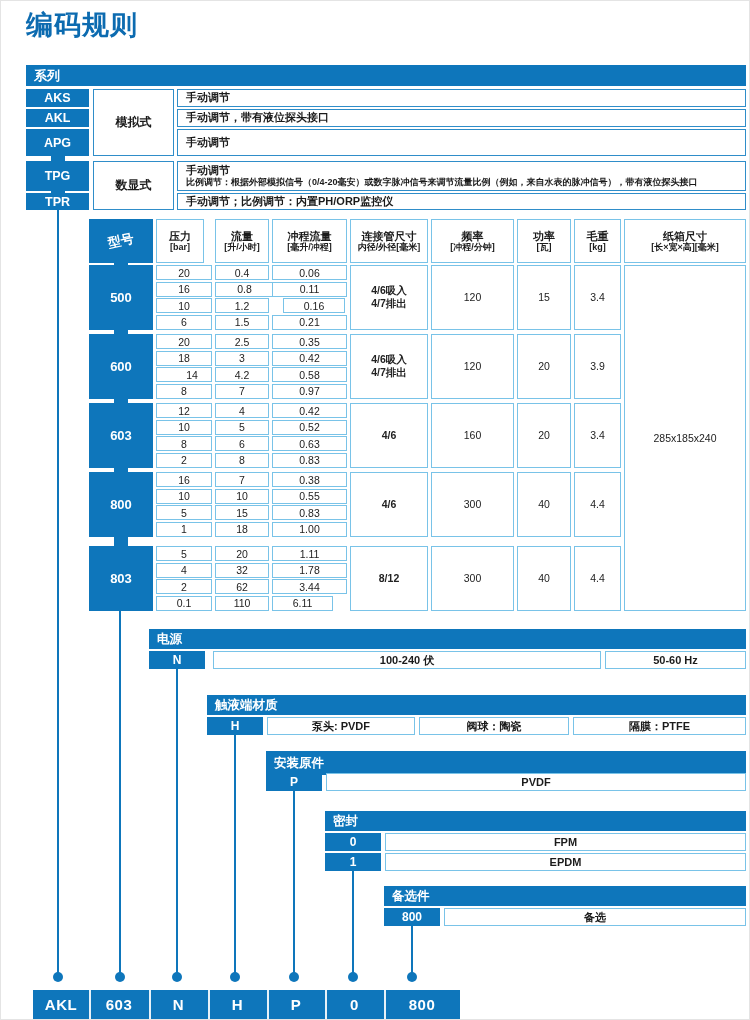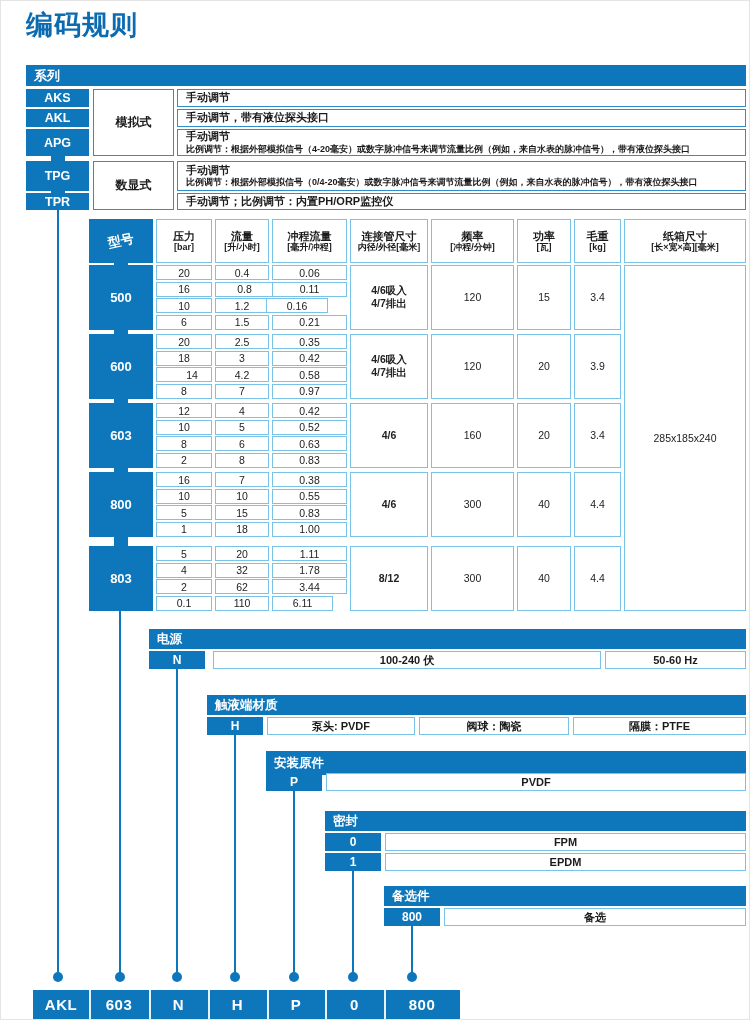--- a/index.html
+++ b/index.html
@@ -77,36 +77,35 @@
     <div class="abs desccell" style="left: 176px; top: 88px; width: 569px; height: 18px;">
       <div class="line">手动调节</div>
     </div>
     <div class="abs codecell" style="left: 25px; top: 108px; width: 63px; height: 18px;">AKL</div>
     <div class="abs desccell" style="left: 176px; top: 108px; width: 569px; height: 18px;">
       <div class="line">手动调节，带有液位探头接口</div>
     </div>
     <div class="abs codecell" style="left: 25px; top: 128px; width: 63px; height: 27px;">APG</div>
     <div class="abs desccell" style="left: 176px; top: 128px; width: 569px; height: 27px;">
       <div class="line">手动调节</div>
-      <div class="line small">比例调节：根据外部模拟信号（4-20毫安）或数字脉冲信号来调节流量比例（例如，来自水表的脉冲信号），带有液位探头接口</div>
     </div>
     <div class="abs typecell" style="left: 92px; top: 160px; width: 81px; height: 49px;">数显式</div>
     <div class="abs codecell" style="left: 25px; top: 160px; width: 63px; height: 30px;">TPG</div>
     <div class="abs desccell" style="left: 176px; top: 160px; width: 569px; height: 30px;">
       <div class="line">手动调节</div>
       <div class="line small">比例调节：根据外部模拟信号（0/4-20毫安）或数字脉冲信号来调节流量比例（例如，来自水表的脉冲信号），带有液位探头接口</div>
     </div>
     <div class="abs codecell" style="left: 25px; top: 192px; width: 63px; height: 17px;">TPR</div>
     <div class="abs desccell" style="left: 176px; top: 192px; width: 569px; height: 17px;">
       <div class="line">手动调节；比例调节：内置PH/ORP监控仪</div>
     </div>
     <div class="abs codecell model-hdr" style="left: 88px; top: 218px; width: 64px; height: 44px;">
       <span>型号</span>
     </div>
-    <div class="abs wcell hdrcell" style="left: 155px; top: 218px; width: 56px; height: 44px;">
+    <div class="abs wcell hdrcell" style="left: 155px; top: 218px; width: 48px; height: 44px;">
       <div class="hl1">压力</div>
       <div class="hl2">[bar]</div>
     </div>
     <div class="abs wcell hdrcell" style="left: 214px; top: 218px; width: 54px; height: 44px;">
       <div class="hl1">流量</div>
       <div class="hl2">[升/小时]</div>
     </div>
     <div class="abs wcell hdrcell" style="left: 349px; top: 218px; width: 78px; height: 44px;">
       <div class="hl1">连接管尺寸</div>
       <div class="hl2">内径/外径[毫米]</div>
@@ -133,21 +132,21 @@
     </div>
     <div class="abs codecell modelcell" style="left: 88px; top: 264px; width: 64px; height: 64.5px;">500</div>
     <div class="abs wcell datacell" style="left: 155px; top: 264px; width: 56px; height: 15px;">20</div>
     <div class="abs wcell datacell" style="left: 214px; top: 264px; width: 54px; height: 15px;">0.4</div>
     <div class="abs wcell datacell" style="left: 271px; top: 264px; width: 75px; height: 15px;">0.06</div>
     <div class="abs wcell datacell" style="left: 155px; top: 280.5px; width: 56px; height: 15px;">16</div>
     <div class="abs wcell datacell" style="left: 214px; top: 280.5px; width: 59px; height: 15px;">0.8</div>
     <div class="abs wcell datacell" style="left: 271px; top: 280.5px; width: 75px; height: 15px;">0.11</div>
     <div class="abs wcell datacell" style="left: 155px; top: 297px; width: 56px; height: 15px;">10</div>
     <div class="abs wcell datacell" style="left: 214px; top: 297px; width: 54px; height: 15px;">1.2</div>
-    <div class="abs wcell datacell" style="left: 265px; top: 297px; width: 62px; height: 15px;">0.16</div>
+    <div class="abs wcell datacell" style="left: 282px; top: 297px; width: 62px; height: 15px;">0.16</div>
     <div class="abs wcell datacell" style="left: 155px; top: 313.5px; width: 56px; height: 15px;">6</div>
     <div class="abs wcell datacell" style="left: 214px; top: 313.5px; width: 54px; height: 15px;">1.5</div>
     <div class="abs wcell datacell" style="left: 271px; top: 313.5px; width: 75px; height: 15px;">0.21</div>
     <div class="abs wcell datacell pipecell" style="left: 349px; top: 264px; width: 78px; height: 64.5px;">
       <div class="pl">4/6吸入</div>
       <div class="pl">4/7排出</div>
     </div>
     <div class="abs wcell datacell" style="left: 430px; top: 264px; width: 83px; height: 64.5px;">120</div>
     <div class="abs wcell datacell" style="left: 516px; top: 264px; width: 54px; height: 64.5px;">15</div>
     <div class="abs wcell datacell" style="left: 573px; top: 264px; width: 47px; height: 64.5px;">3.4</div>

